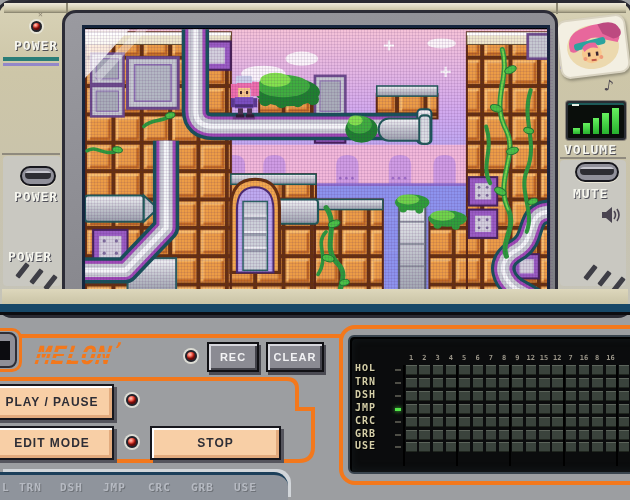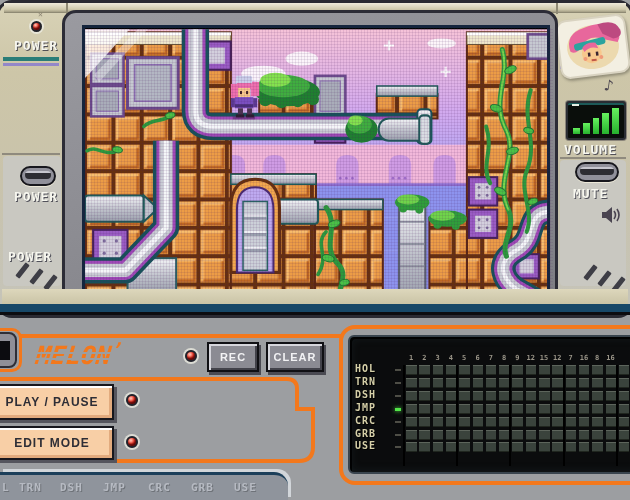--- a/index.html
+++ b/index.html
@@ -409,25 +409,26 @@
   </div>
 
   <div class="abs led led2" style="left:185px;top:350px;"></div>
   <button class="abs btn-grey" style="left:207px;top:342px;width:52px;height:30px;">REC</button>
   <button class="abs btn-grey" style="left:266px;top:342px;width:58px;height:30px;">CLEAR</button>
 
   <button class="abs btn-peach" style="left:-10px;top:384px;width:124px;height:36px;">PLAY / PAUSE</button>
   <div class="abs led led2" style="left:126px;top:394px;"></div>
   <button class="abs btn-peach" style="left:-10px;top:426px;width:124px;height:34px;">EDIT MODE</button>
   <div class="abs led led2" style="left:126px;top:436px;"></div>
+  <button class="abs btn-peach" style="left:150px;top:426px;width:131px;height:34px;">STOP</button>
 
   <div class="abs" id="tracker-border"></div>
   <div class="abs" id="tracker-screen">
     <div id="trk-labels">
-        <span class="trk-label" style="top: 26px;">HOL</span>
+        <span class="trk-label" style="top: 26px; font-family: Liberation Mono, monospace;">HOL</span>
         <span class="trk-label" style="top: 38.9px;">TRN</span>
         <span class="trk-label" style="top: 51.8px;">DSH</span>
         <span class="trk-label" style="top: 64.7px;">JMP</span>
         <span class="trk-label" style="top: 77.6px;">CRC</span>
         <span class="trk-label" style="top: 90.5px;">GRB</span>
         <span class="trk-label" style="top: 103.4px;">USE</span>
       </div>
     <div id="trk-dashes">
         <span class="trk-dash" style="top: 32px;"></span>
         <span class="trk-dash" style="top: 44.9px;"></span>

